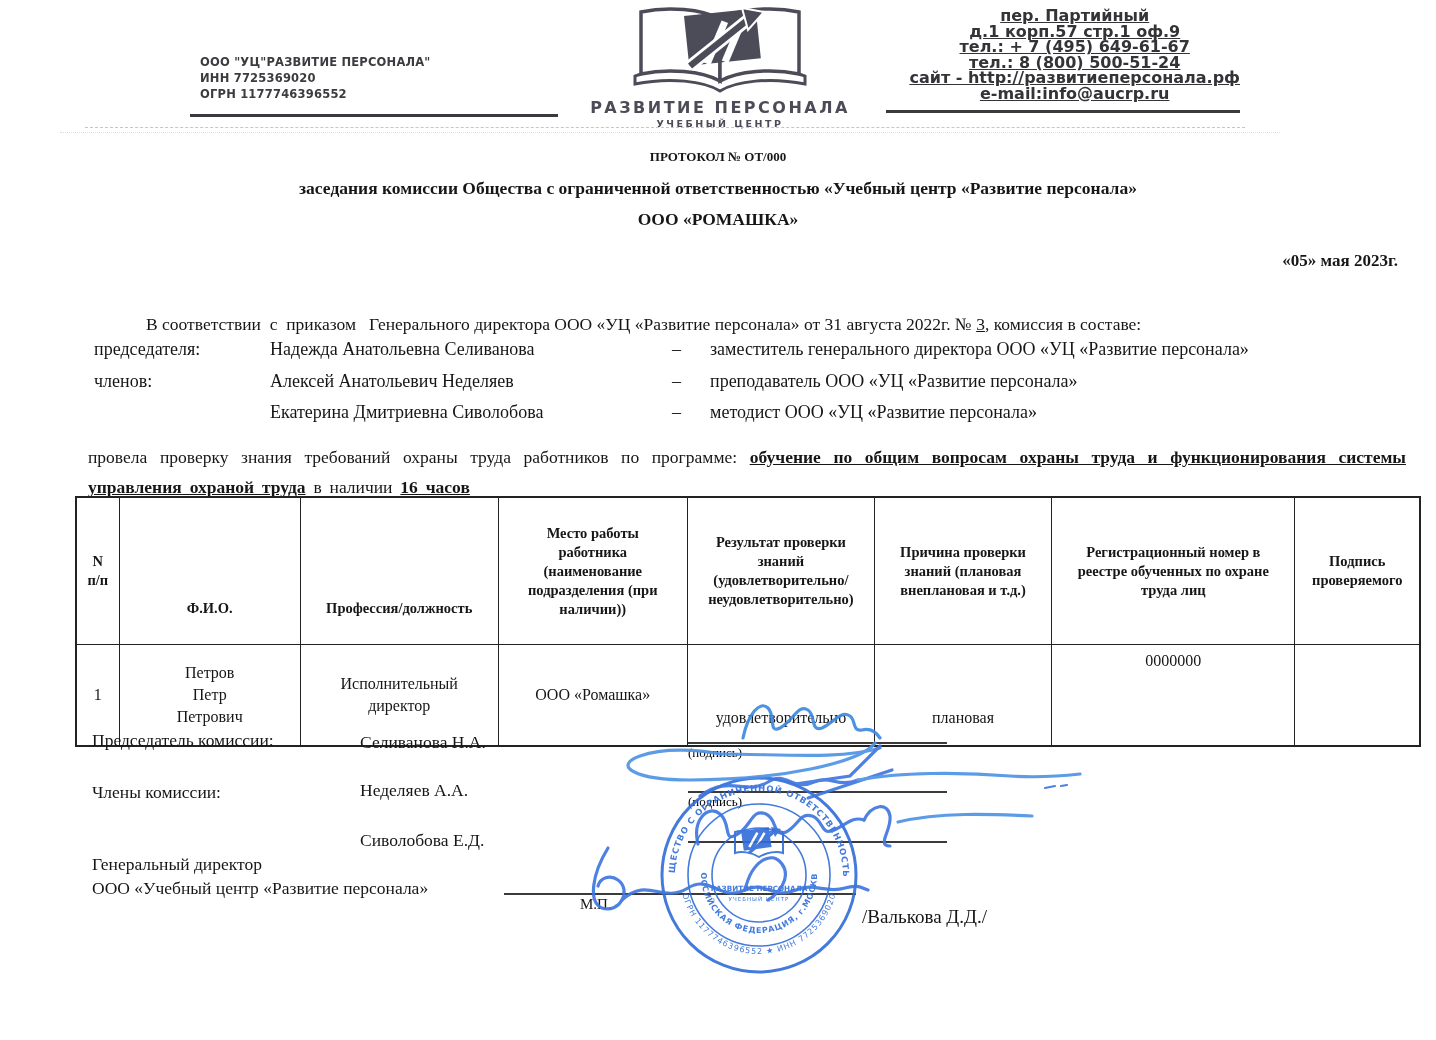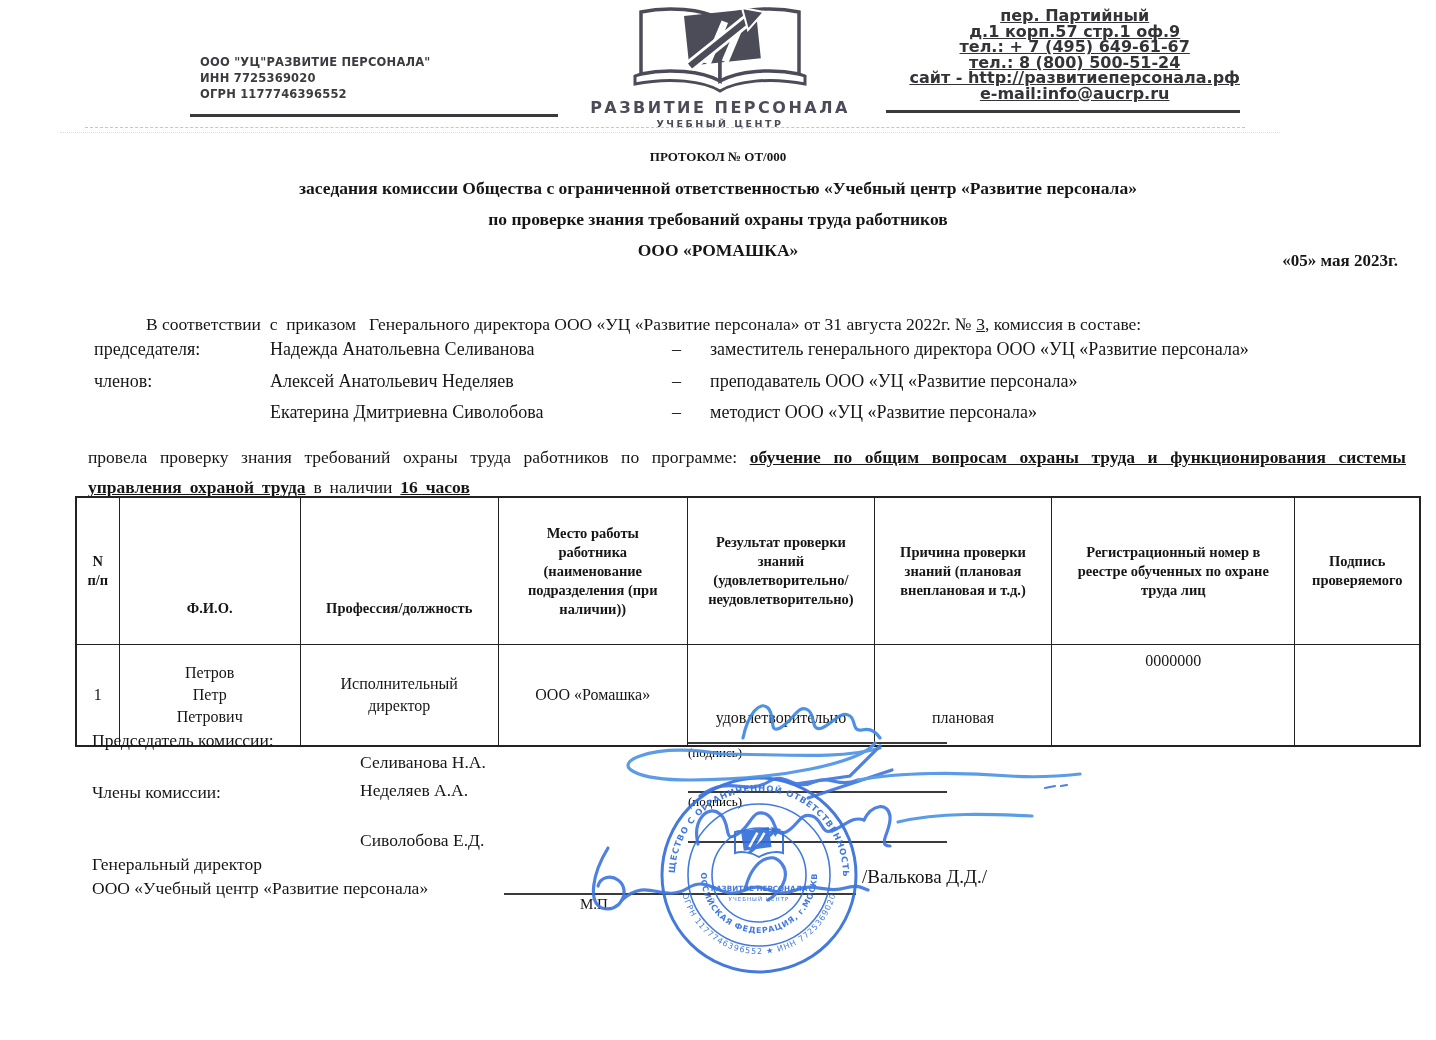--- a/index.html
+++ b/index.html
@@ -48,21 +48,21 @@
   .doc-table th{font-size:14.5px;line-height:19px;font-weight:bold;height:116px;}
   .doc-table td{font-size:16px;line-height:22px;height:80px;}
   .doc-table th.low{vertical-align:bottom;padding-bottom:26px;}
   .doc-table td.high{vertical-align:top;padding-top:5px;}
   .doc-table td.lowr{vertical-align:bottom;padding-bottom:16px;}
 
   
   .sig-label{position:absolute;font-size:17.5px;}
   .sig-line{position:absolute;height:2px;background:#3a3a3a;}
   .sig-caption{position:absolute;left:688px;width:259px;text-align:left;font-size:13px;color:#000000;}
-  .name-plate{position:absolute;font-size:19px;}
+  .name-plate{position:absolute;font-size:19px;margin-top:40px;}
   .mp{position:absolute;left:580px;top:896px;font-size:15px;}
   svg text{font-family:"DejaVu Sans",sans-serif;}
 </style>
 </head>
 <body>
 
 <div class="page">
 
   <div class="company lh-sans">
     <div>ООО "УЦ"РАЗВИТИЕ ПЕРСОНАЛА"</div>
@@ -100,21 +100,20 @@
   </div>
 
   <div class="rule rule-left"></div>
   <div class="rule rule-right"></div>
   <div class="dashed1"></div>
   <div class="dashed2"></div>
 
   <div class="title-block">
     <div class="title-l1">ПРОТОКОЛ № ОТ/000</div>
     <div class="title-l2">заседания комиссии Общества с ограниченной ответственностью «Учебный центр «Развитие персонала»</div>
-    <div class="title-l3">по проверке знания требований охраны труда работников</div>
     <div class="title-l4">ООО «РОМАШКА»</div>
   </div>
   <div class="doc-date">«05» мая 2023г.</div>
 
   <p class="intro"><span>В соответствии  с  приказом   Генерального директора ООО «УЦ «Развитие персонала» от 31 августа 2022г. № </span><span class="u-num">3</span><span>, комиссия в составе:</span></p>
 
   <div class="commission">
     <div>председателя:</div>
     <div>Надежда Анатольевна Селиванова</div>
     <div>–</div>
@@ -180,21 +179,21 @@
         <td>ООО «Ромашка»</td>
         <td class="lowr">удовлетворительно</td>
         <td class="lowr">плановая</td>
         <td class="high">0000000</td>
         <td></td>
       </tr>
     </tbody>
   </table>
 
   <div class="sig-label" style="left:92px;top:730px;">Председатель комиссии:</div>
-  <div class="sig-label" style="left:360px;top:752px;">Селиванова Н.А.</div>
+  <div class="sig-label" style="left:360px;top:732px;">Селиванова Н.А.</div>
   <div class="sig-line" style="left:688px;top:742px;width:259px;"></div>
   <div class="sig-caption" style="top:745px;">(подпись)</div>
 
   <div class="sig-label" style="left:92px;top:782px;">Члены комиссии:</div>
   <div class="sig-label" style="left:360px;top:780px;">Неделяев А.А.</div>
   <div class="sig-line" style="left:688px;top:791px;width:259px;"></div>
   <div class="sig-caption" style="top:794px;">(подпись)</div>
 
   <div class="sig-label" style="left:360px;top:830px;">Сиволобова Е.Д.</div>
   <div class="sig-line" style="left:688px;top:841px;width:259px;"></div>

